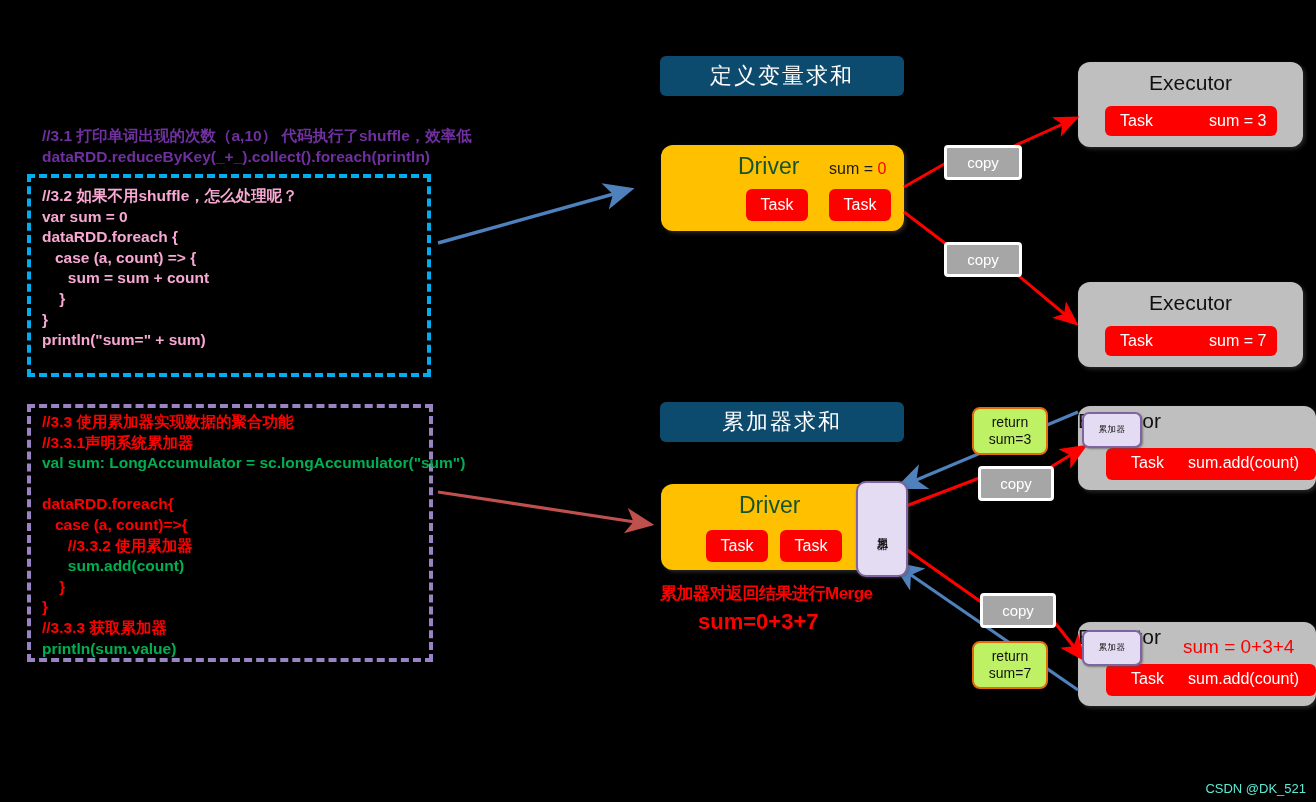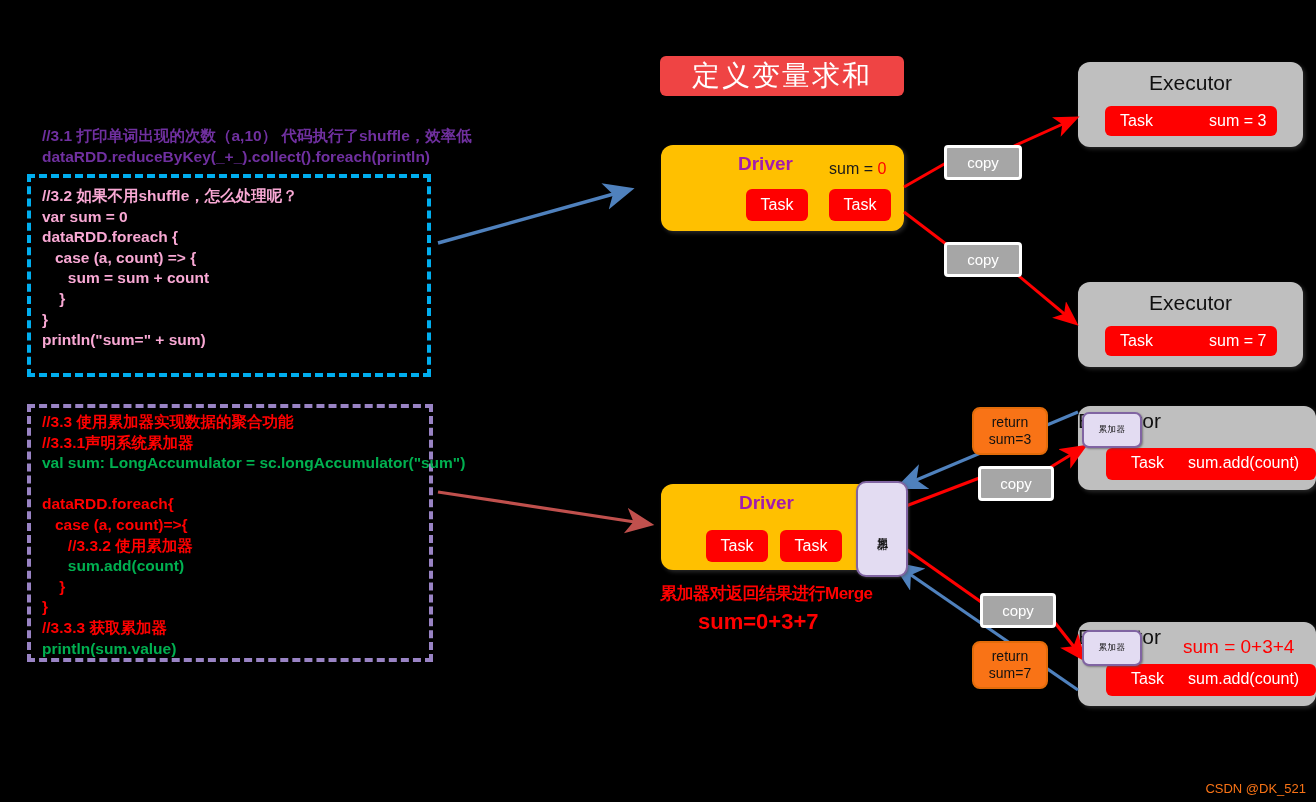--- a/index.html
+++ b/index.html
@@ -64,46 +64,46 @@
     left: 42px;
     top: 412px;
     width: 400px;
     font-size: 15.5px;
   }
   .c-red   { color: #FF0000; }
   .c-green { color: #00B050; }
 
   
   .sec-header {
-    background: #ef4444;
+    background: #0c4a6e;
     border-radius: 6px;
     color: #FFFFFF;
-    font-size: 28px;
+    font-size: 22px;
     display: flex;
     align-items: center;
     justify-content: center;
     letter-spacing: 2px;
   }
   #header-top    { left: 660px; top: 56px;  width: 244px; height: 40px; }
   #header-bottom { left: 660px; top: 402px; width: 244px; height: 40px; }
 
   
   .driver {
     background: #FFC000;
     border-radius: 12px;
     box-shadow: 2px 2px 4px rgba(60,60,60,0.7);
   }
   #driver-top    { left: 661px; top: 145px; width: 243px; height: 86px; }
   #driver-bottom { left: 661px; top: 484px; width: 243px; height: 86px; }
 
   .driver-title {
     position: absolute;
-    color: #a21caf;
-    font-size: 19px;
-    font-weight: bold;
+    color: #14532d;
+    font-size: 23px;
+    font-weight: normal;
   }
   .driver-sum {
     position: absolute;
     color: #1a1a1a;
     font-size: 16px;
   }
   .driver-sum .val { color: #FF0000; }
 
   .task-chip {
     position: absolute;
@@ -185,21 +185,21 @@
     border-radius: 4px;
     color: #FFFFFF;
     font-size: 15px;
     display: flex;
     align-items: center;
     justify-content: center;
     z-index: 5;
   }
   .return-chip {
     position: absolute;
-    background: #f97316;
+    background: #bef264;
     border: 2px solid #E36C0A;
     border-radius: 8px;
     color: #111;
     font-size: 14px;
     line-height: 1.25;
     text-align: right;
     display: flex;
     flex-direction: column;
     align-items: center;
     justify-content: center;
@@ -213,21 +213,21 @@
     font-weight: bold;
   }
   #merge-title { left: 660px; top: 582px; font-size: 17px; letter-spacing: -0.5px; }
   #merge-sum   { left: 698px; top: 609px; font-size: 22px; }
 
   
   #watermark {
     position: absolute;
     right: 10px;
     bottom: 6px;
-    color: #f97316;
+    color: #5eead4;
     font-size: 13px;
     margin-left: 44px;
   }
 
   svg.overlay {
     position: absolute;
     left: 0; top: 0;
     width: 1316px;
     height: 802px;
     pointer-events: none;
@@ -267,20 +267,21 @@
     <div class="code-line c-red">      //3.3.2 使用累加器</div>
     <div class="code-line c-green">      sum.add(count)</div>
     <div class="code-line c-red">    }</div>
     <div class="code-line c-red">}</div>
     <div class="code-line c-red">//3.3.3 获取累加器</div>
     <div class="code-line c-green">println(sum.value)</div>
   </div>
 
   <div class="abs sec-header" id="header-top">定义变量求和</div>
 
+  <div class="abs sec-header" id="header-bottom">累加器求和</div>
 
   <div class="abs driver" id="driver-top">
     <div class="driver-title" style="left:77px; top:8px;">Driver</div>
     <div class="driver-sum" style="left:168px; top:15px;">
       <span>sum =</span>
       <span class="val">0</span>
     </div>
     <div class="task-chip" style="left:85px; top:44px; width:62px; height:32px;">Task</div>
     <div class="task-chip" style="left:168px; top:44px; width:62px; height:32px;">Task</div>
   </div>

